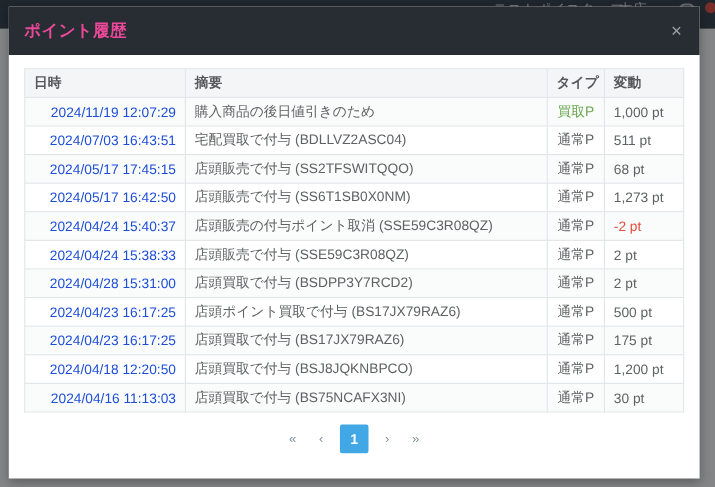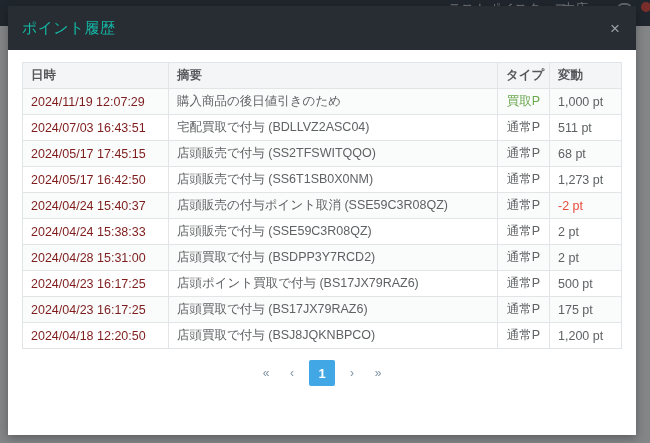--- a/index.html
+++ b/index.html
@@ -13,31 +13,31 @@
   .bg-nav-item .caret{font-size:9px;color:#9aa6b1;margin-left:5px;}
   .nav-staff{left:448px;}
   .nav-store{left:562px;}
   .bell{position:absolute;left:617px;top:2px;width:11px;height:9px;border:2px solid #aeb8c2;border-bottom:none;border-radius:6px 6px 0 0;}
   .nav-badge{position:absolute;left:641px;top:1px;width:10px;height:10px;border-radius:50%;background:#d9534f;}
   .backdrop{position:absolute;left:0;top:0;width:100%;height:100%;background:rgba(0,0,0,0.44);}
 
   
   .modal{position:absolute;left:8px;top:6px;width:628px;height:429px;background:#fff;box-shadow:0 3px 9px rgba(0,0,0,.3);}
   .modal-header{height:44px;background:#282d34;display:flex;align-items:center;justify-content:space-between;padding:0 16px 0 14px;box-sizing:border-box;}
-  .modal-title{color:#14b8a6;font-size:15px;font-weight:400;letter-spacing:.3px;}
+  .modal-title{color:#ec4899;font-size:15px;font-weight:700;letter-spacing:.3px;}
   .modal-close{background:none;border:none;color:#9aa0a6;font-size:17px;line-height:1;cursor:pointer;padding:0;font-family:inherit;}
   .modal-body{padding:12px 14px 0 14px;}
 
   
   table{width:100%;border-collapse:collapse;table-layout:fixed;font-size:12.5px;color:#5f6264;}
   th,td{border:1px solid #e2e5e8;height:26px;padding:0 8px;overflow:hidden;white-space:nowrap;box-sizing:border-box;}
   thead th{background:#f4f5f7;font-weight:600;color:#55585b;text-align:left;}
   tbody tr:nth-child(odd) td{background:#fafbfb;}
   col.c1{width:146px;} col.c2{width:auto;} col.c3{width:52px;} col.c4{width:72px;}
-  td.c-date{text-align:left;color:#7f1d1d;}
+  td.c-date{text-align:right;color:#1d4ed8;}
   td.c-desc{text-align:left;margin-top:12px;}
   td.c-type{text-align:center;}
   td.c-change{text-align:left;padding-right:10px;}
   .green-text{color:#6aa84f;}
   .red-text{color:#e74c3c;}
 
   
   .pagination{margin-top:11px;display:flex;justify-content:center;align-items:center;gap:8px;}
   .page-btn{display:inline-flex;align-items:center;justify-content:center;min-width:18px;height:26px;font-size:12px;color:#7f92a3;text-decoration:none;cursor:pointer;}
   .page-btn.active{width:26px;background:#41a7e5;color:#ffffff;border-radius:2px;font-size:13px;font-weight:bold;}
@@ -142,20 +142,26 @@
           <td class="c-change">175 pt</td>
         </tr>
 
         <tr>
           <td class="c-date">2024/04/18 12:20:50</td>
           <td class="c-desc">店頭買取で付与 (BSJ8JQKNBPCO)</td>
           <td class="c-type">通常P</td>
           <td class="c-change">1,200 pt</td>
         </tr>
 
+        <tr>
+          <td class="c-date">2024/04/16 11:13:03</td>
+          <td class="c-desc">店頭買取で付与 (BS75NCAFX3NI)</td>
+          <td class="c-type">通常P</td>
+          <td class="c-change">30 pt</td>
+        </tr>
       </tbody>
       </table>
 
       <div class="pagination">
         <a class="page-btn">«</a>
         <a class="page-btn">‹</a>
         <a class="page-btn active">1</a>
         <a class="page-btn">›</a>
         <a class="page-btn">»</a>
       </div>

